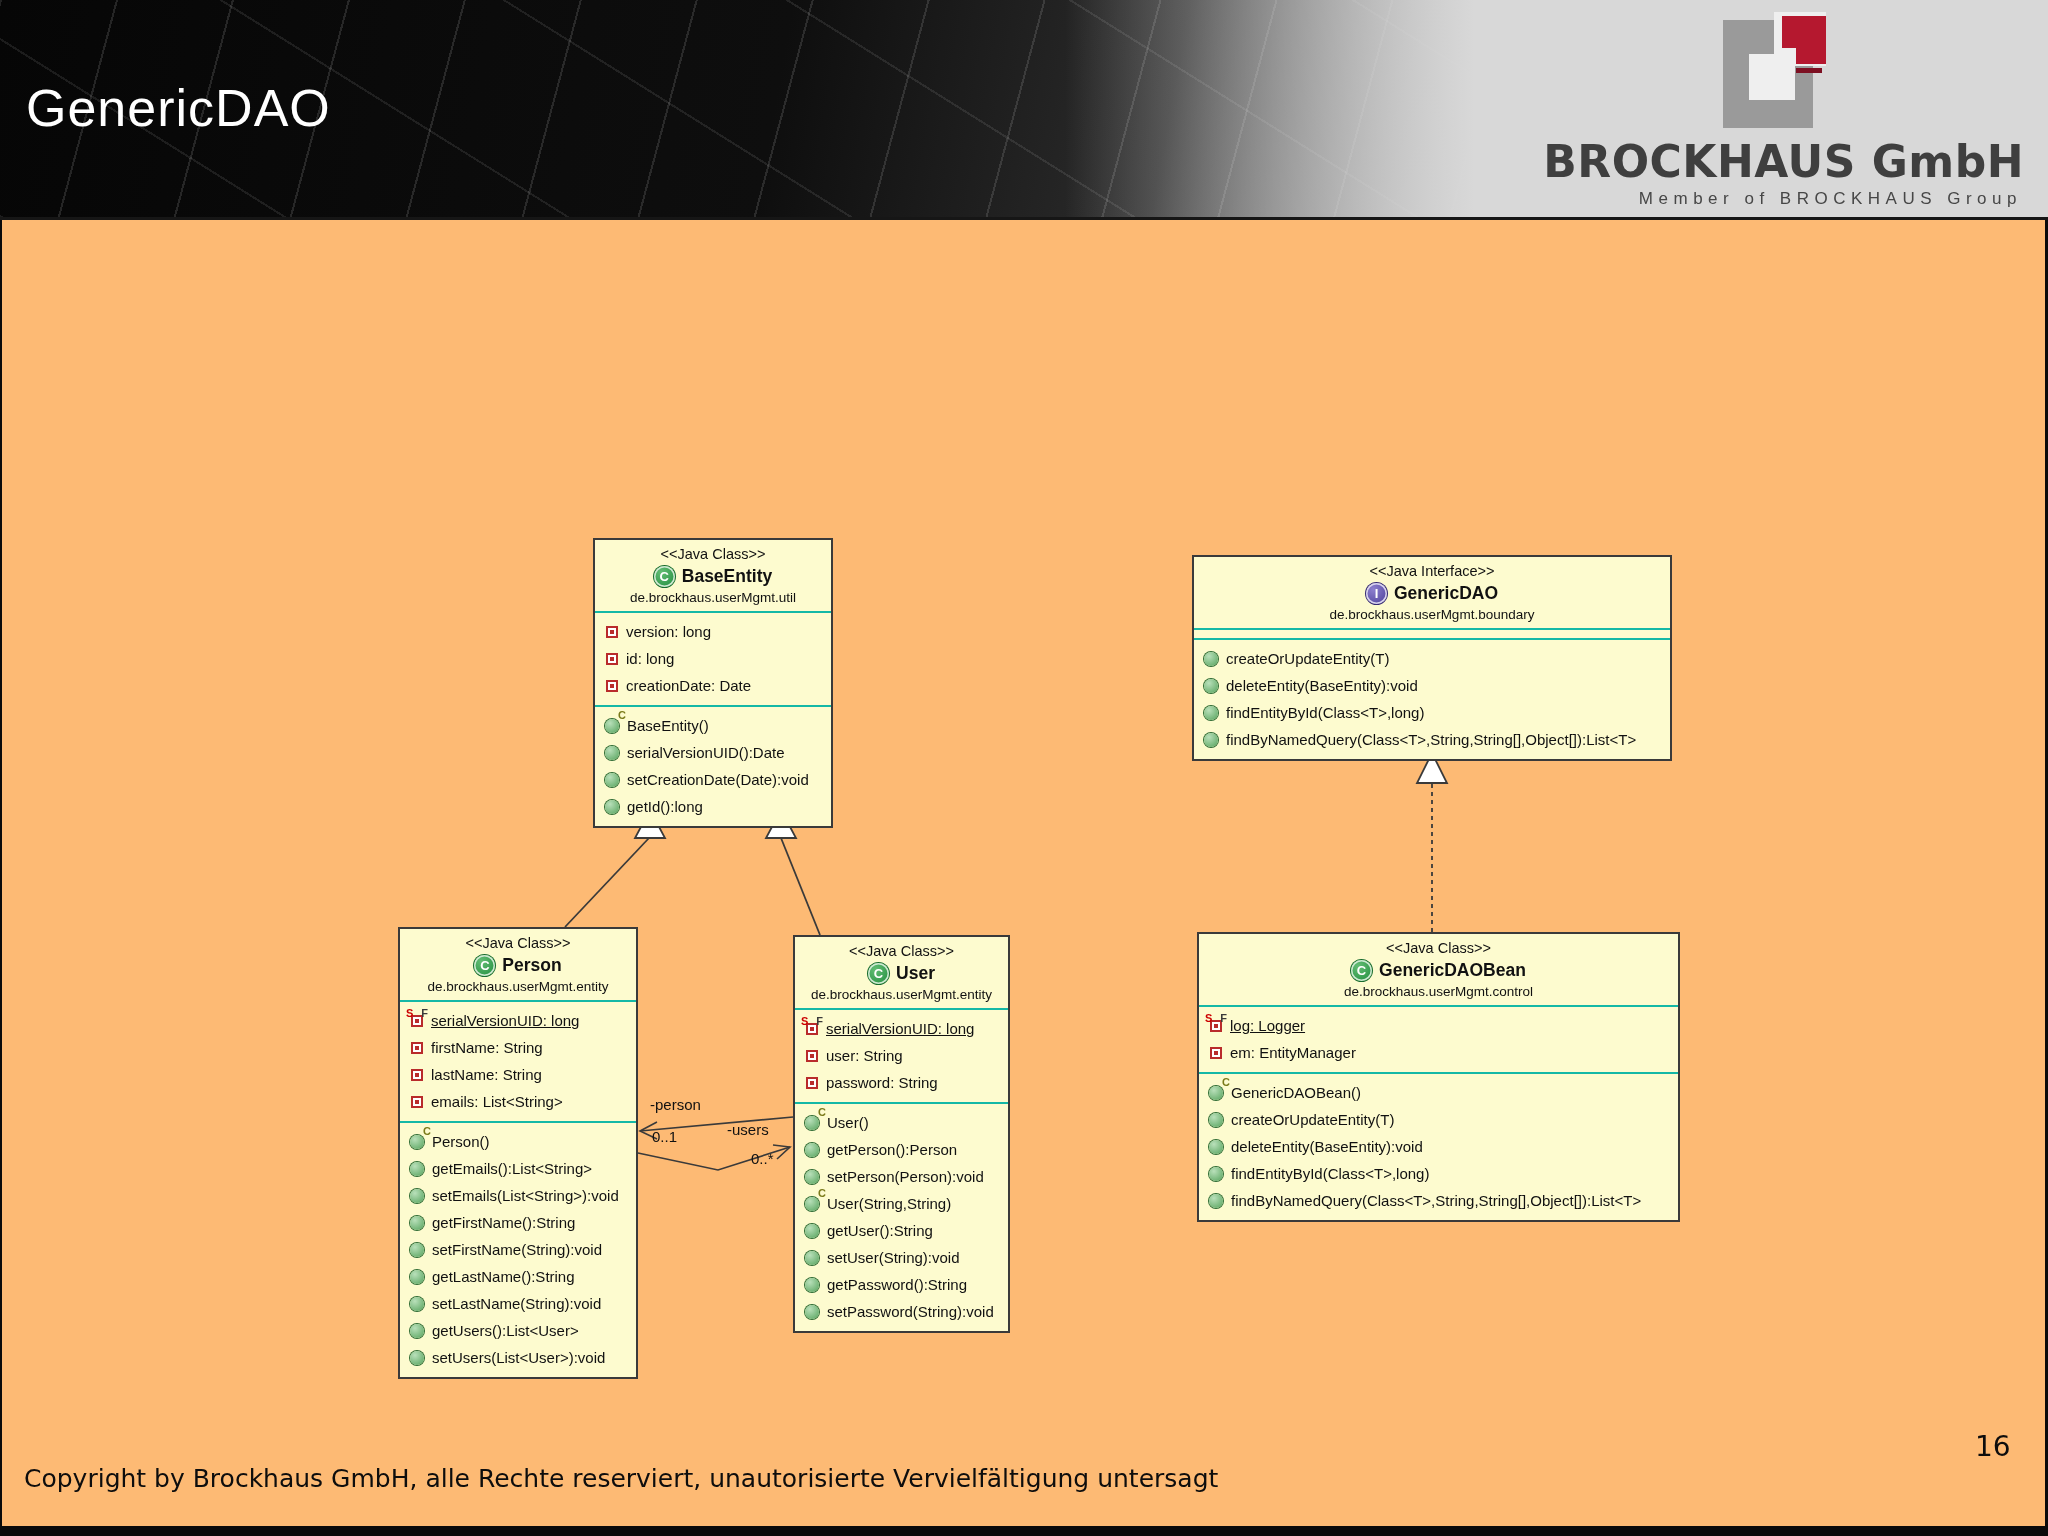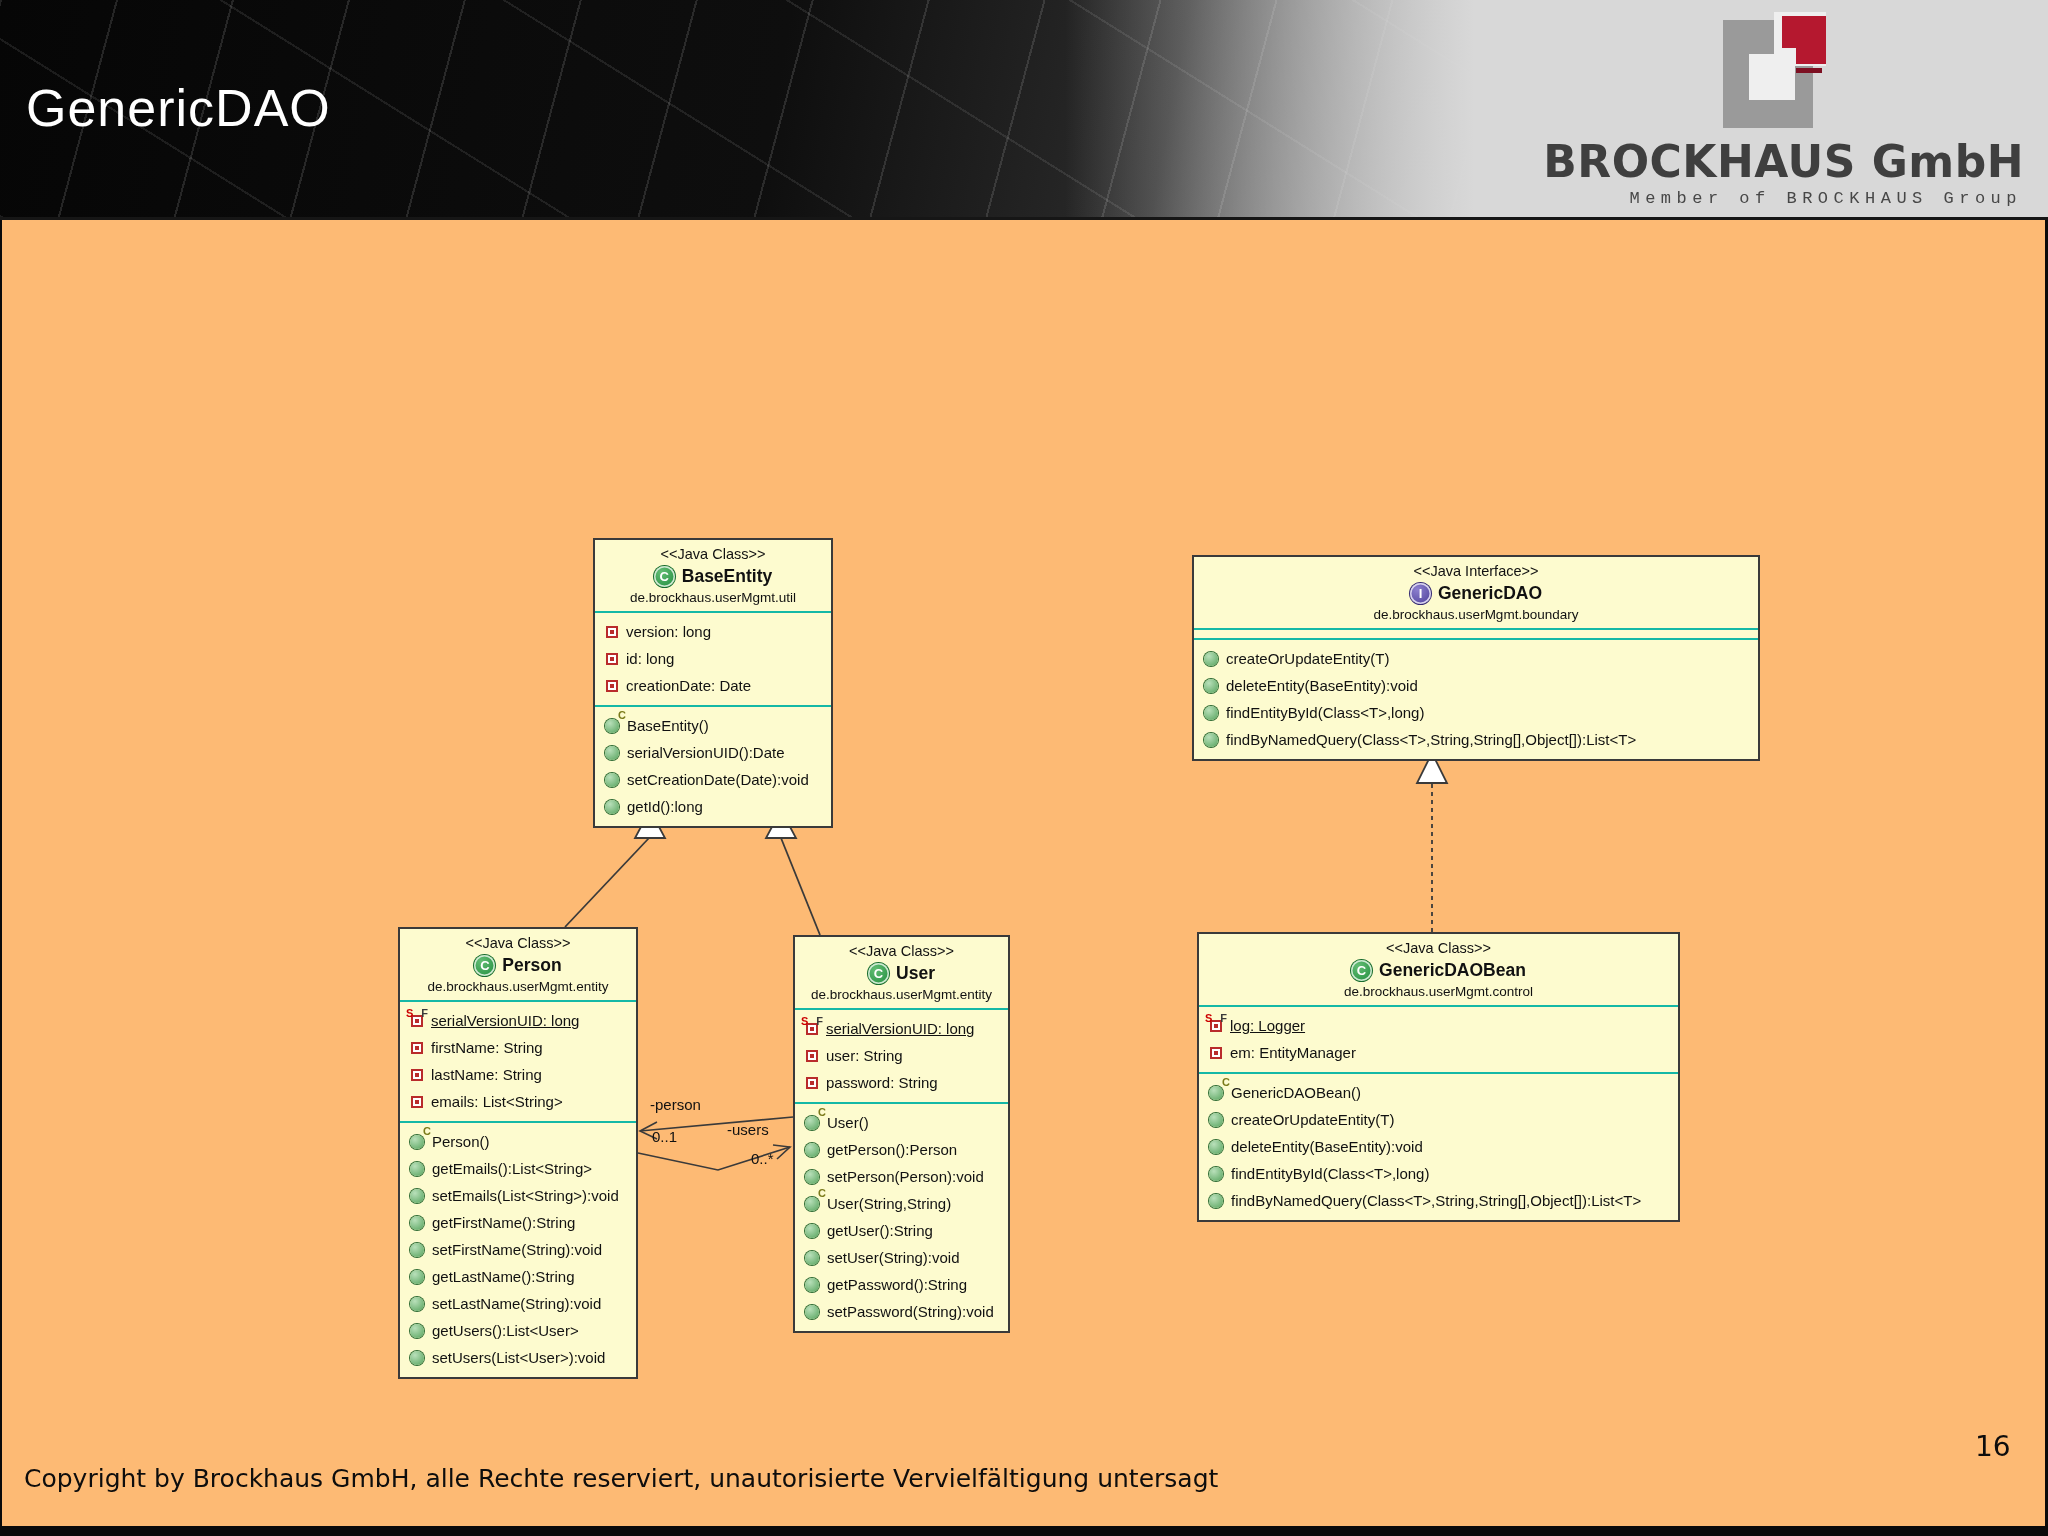--- a/index.html
+++ b/index.html
@@ -25,21 +25,21 @@
   .logo { position:absolute; right:10px; top:8px; width:520px; height:206px; }
   .logo-mark { position:absolute; left:200px; top:4px; }
   .logo-company {
     position:absolute; left:12px; right:14px; top:128px; text-align:right;
     font-size:44px; font-weight:bold; color:#3f3f3f; letter-spacing:0.5px;
     font-family:"DejaVu Sans","Liberation Sans",sans-serif;
   }
   .logo-tagline {
     position:absolute; left:0; right:16px; top:181px; text-align:right;
     font-size:17px; color:#474747; letter-spacing:5.5px;
-    font-family:Liberation Mono, monospace;
+    font-family:Liberation Sans, sans-serif;
   }
 
   
   .edge-left  { position:absolute; left:0; top:220px; bottom:0; width:2px; background:#0a0a0a; }
   .edge-right { position:absolute; right:0; top:220px; bottom:0; width:3px; background:#0a0a0a; }
   .bottom-bar { position:absolute; left:0; right:0; bottom:0; height:10px; background:#0a0a0a; }
 
   
   .page-heading {
     position:absolute; left:103px; top:364px;
@@ -56,21 +56,21 @@
     font-size:28px; color:#0d0d0d;
     font-family:"DejaVu Sans","Liberation Sans",sans-serif;
   }
 
   
   .uml-box {
     position:absolute; background:#fdfbcf; border:2px solid #3a3a3a;
     color:#111; font-size:15px;
   }
   .box-baseentity     { left:593px;  top:538px; width:240px; }
-  .box-genericdao     { left:1192px; top:555px; width:568px; }
+  .box-genericdao     { left:1192px; top:555px; width:480px; }
   .box-person         { left:398px;  top:927px; width:240px; }
   .box-user           { left:793px;  top:935px; width:217px; }
   .box-genericdaobean { left:1197px; top:932px; width:483px; }
 
   .uml-title { text-align:center; padding:6px 4px 5px; }
   .stereotype { font-size:14.5px; line-height:17px; }
   .name-row { display:flex; justify-content:center; align-items:center; gap:7px; height:26px; }
   .cls-name { font-weight:bold; font-size:17.5px; }
   .kind-icon {
     width:21px; height:21px; border-radius:50%; flex:0 0 auto;

